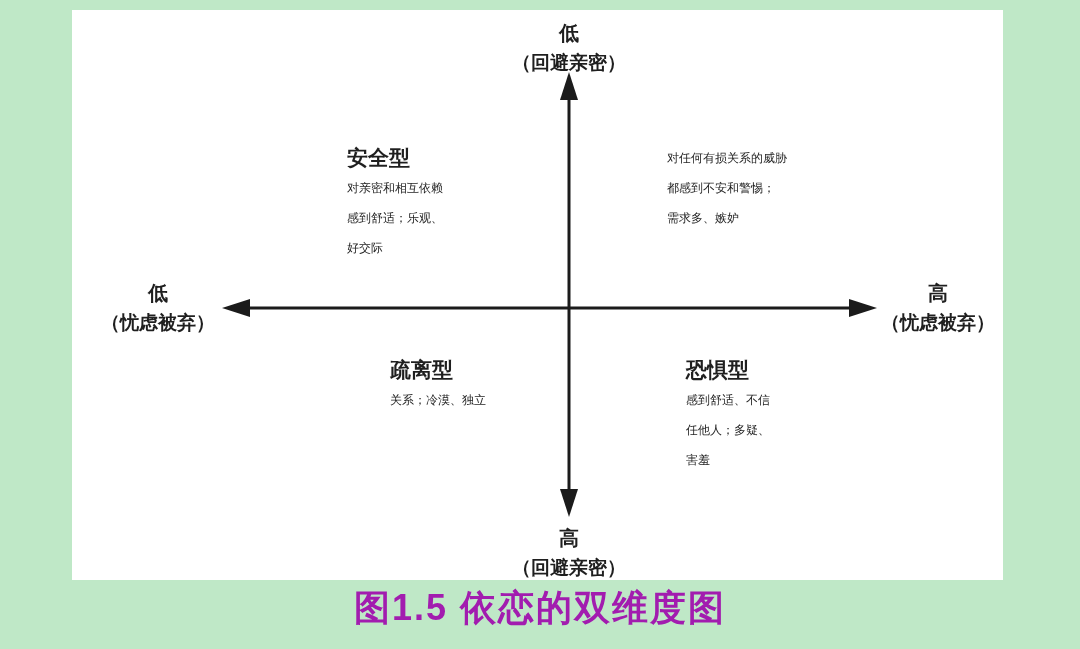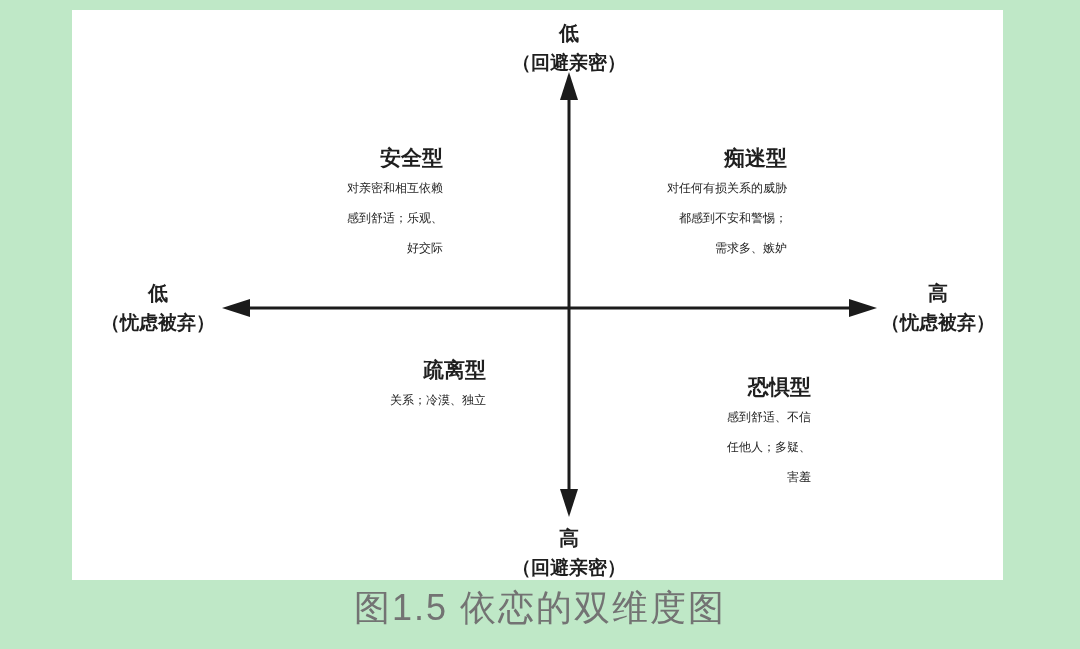--- a/index.html
+++ b/index.html
@@ -53,45 +53,45 @@
     display: block;
   }
   .dim {
     font-size: 19px;
     display: block;
     font-weight: bold;
   }
   .quadrant {
     position: absolute;
     transform: translateX(-50%);
-    text-align: right;
+    text-align: left;
     line-height: 30px;
     white-space: nowrap;
   }
   .q-title {
     font-family: "Liberation Sans", "DejaVu Sans", sans-serif;
     font-weight: 700;
     font-size: 21px;
     display: block;
   }
   .q-line {
     font-size: 12px;
     display: block;
   }
   .caption {
     position: absolute;
     left: 540px;
     top: 584px;
     transform: translateX(-50%);
     font-family: "Liberation Sans", "DejaVu Sans", sans-serif;
-    font-weight: 400;
+    font-weight: 700;
     font-size: 36px;
     letter-spacing: 2px;
     white-space: nowrap;
-    color: #737373;
+    color: #a21caf;
   }
 </style>
 </head>
 <body>
 
 <div class="stage">
   <div class="panel">
 
     <svg class="axes-svg" viewBox="0 0 931 570" aria-hidden="true">
       <line class="axis-line" x1="165" y1="298" x2="790" y2="298"></line>
@@ -123,32 +123,31 @@
     </div>
 
     <div class="quadrant" style="left:323px; top:133px;">
       <span class="q-title">安全型</span>
       <span class="q-line">对亲密和相互依赖</span>
       <span class="q-line">感到舒适；乐观、</span>
       <span class="q-line">好交际</span>
     </div>
 
     <div class="quadrant" style="left:655px; top:133px;">
-      <span class="q-title">痴迷型</span>
       <span class="q-line">对任何有损关系的威胁</span>
       <span class="q-line">都感到不安和警惕；</span>
       <span class="q-line">需求多、嫉妒</span>
     </div>
 
     <div class="quadrant" style="left:323px; top:345px;margin-left:43px;">
       <span class="q-title">疏离型</span>
       <span class="q-line">关系；冷漠、独立</span>
     </div>
 
-    <div class="quadrant" style="left:656px; top:362px;margin-left:41px;">
+    <div class="quadrant" style="left:656px; top:345px;">
       <span class="q-title">恐惧型</span>
       <span class="q-line">感到舒适、不信</span>
       <span class="q-line">任他人；多疑、</span>
       <span class="q-line">害羞</span>
     </div>
 
   </div>
 
   <div class="caption">图1.5 依恋的双维度图</div>
 </div>

